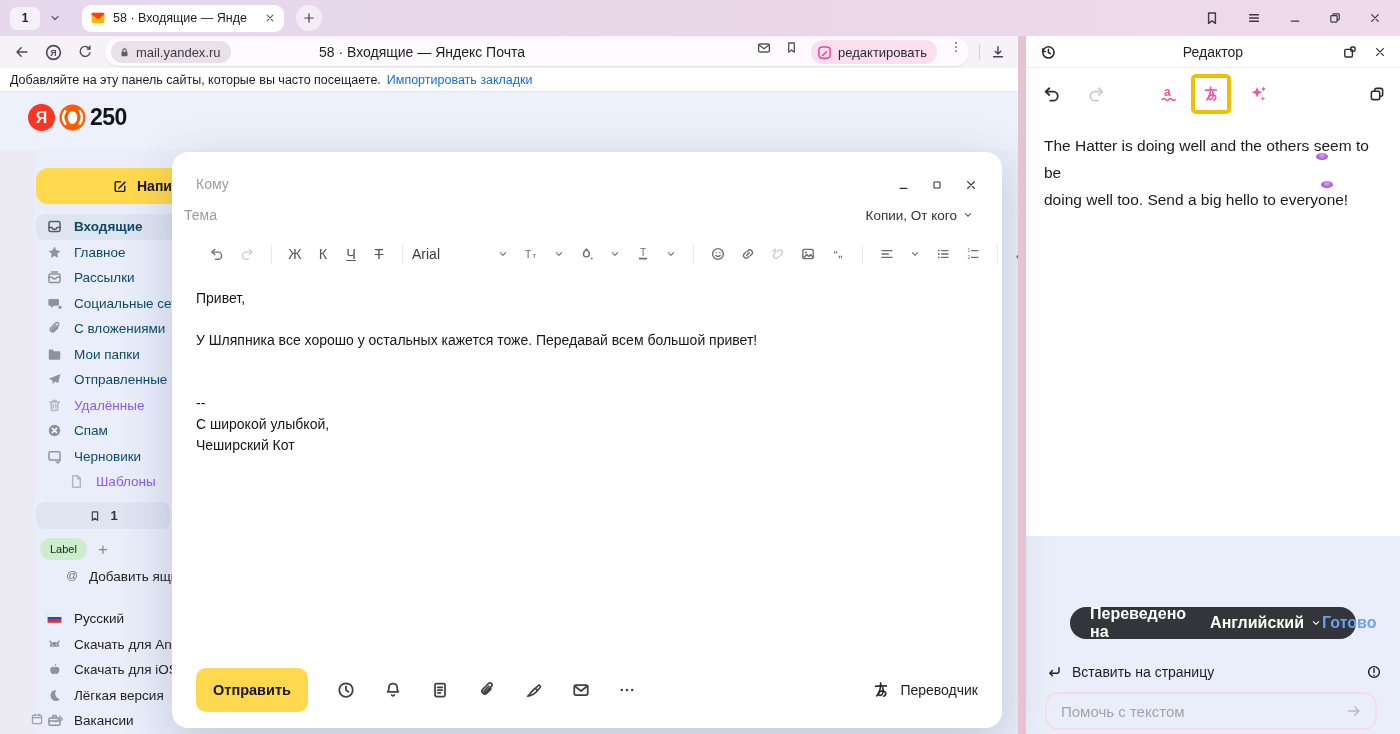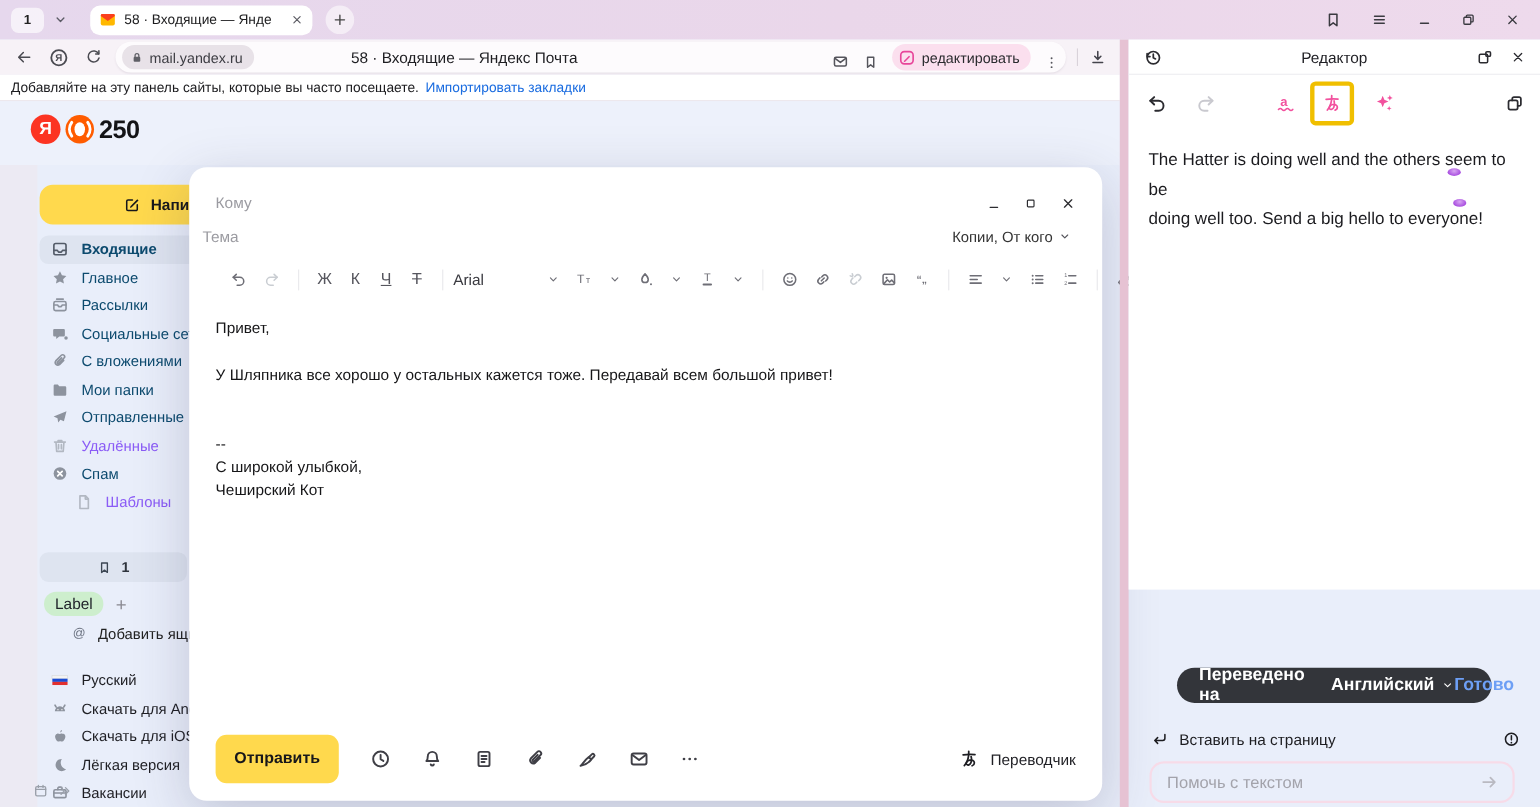--- a/index.html
+++ b/index.html
@@ -29,21 +29,21 @@
   
   .addrbar{position:absolute;left:0;top:36px;width:1018px;height:32px;background:#f7f2f7;
     display:flex;align-items:center;}
   .addrbar .navic{color:#4b4b52;margin-left:14px;}
   .omnibox{position:relative;margin-left:12px;width:852px;height:28px;background:#fdfbfd;border-radius:14px;
     box-shadow:0 1px 2px rgba(80,60,90,.10);display:flex;align-items:center;padding:0 6px;}
   .domaincap{display:flex;align-items:center;gap:5px;background:#e8e2e8;border-radius:12px;height:22px;padding:0 10px 0 7px;}
   .domaincap .ic{color:#5f5f66;}
   .domain{font-size:13px;color:#3c3c42;}
   .pagetitle{position:absolute;left:0;right:230px;text-align:center;font-size:14px;color:#1e1e22;pointer-events:none;}
-  .omniright{margin-left:auto;display:flex;align-items:flex-end;gap:12px;}
+  .omniright{margin-left:auto;display:flex;align-items:flex-start;gap:12px;}
   .omniright .ic{color:#55555c;}
   .editpill{display:flex;align-items:center;gap:6px;background:#fbdfee;border-radius:12px;height:24px;padding:0 10px 0 6px;}
   .editpill span.t{font-size:13px;color:#2a2a2e;}
   .vdots{color:#4a4a50;}
   .addrdivider{width:1px;height:16px;background:#d9d2da;margin:0 10px;}
   .dlic{color:#44444c;}
 
   
   .bookbar{position:absolute;left:0;top:68px;width:1018px;height:24px;background:#fff;border-bottom:1px solid #ebe6ec;
     display:flex;align-items:center;font-size:12.5px;color:#1c1c1f;padding-left:10px;box-sizing:border-box;gap:6px;}
@@ -86,21 +86,21 @@
   .srow.active .lbl{font-weight:700;}
   .srow.active .ic{color:#535b68;}
   .srow.muted .lbl{color:#8b5cf6;}
   .srow.muted .ic{color:#b2b8c2;}
   .srow.indent{padding-left:32px;}
   .bkpill{position:absolute;left:36px;top:352px;width:134px;height:27px;background:#dee4f0;border-radius:8px;
     display:flex;align-items:center;justify-content:center;gap:8px;font-size:13px;font-weight:600;color:#2e333c;}
   .bkpill .ic{color:#3c4653;}
   .labelrow{position:absolute;left:40px;top:388px;display:flex;align-items:center;gap:11px;}
   .labeltag{background:#cdeecd;border-radius:11px;height:22px;padding:0 10px;display:flex;align-items:center;
-    font-size:14px;color:#20242a;}
+    font-size:11px;color:#20242a;}
   .labeladd{color:#8a8a92;font-size:17px;line-height:1;}
   .addmail{position:absolute;left:64px;top:418px;display:flex;align-items:center;gap:9px;font-size:13.5px;color:#222;}
   .addmail .ic{color:#6b7280;}
   .linkrows{position:absolute;left:36px;top:456px;width:230px;}
   .linkrows .srow .lbl{font-weight:400;color:#1f1f24;}
   .corner{position:absolute;left:30px;top:562px;display:flex;gap:8px;color:#9aa0aa;}
 
   
   .compose{position:absolute;left:172px;top:152px;width:830px;height:576px;background:#fff;border-radius:16px;
     box-shadow:0 14px 50px rgba(50,50,90,.22);}
@@ -464,20 +464,29 @@
         </div>
       <div class="srow">
           <span class="ic">
             <svg viewBox="0 0 16 16" fill="none" stroke="currentColor" stroke-width="1.4" stroke-linecap="round" stroke-linejoin="round">
               <circle cx="8" cy="8" r="5.4" fill="currentColor" stroke="none"></circle>
               <path d="M6.1 6.1l3.8 3.8M9.9 6.1l-3.8 3.8" stroke="#fff" stroke-width="1.5"></path>
             </svg>
           </span>
           <span class="lbl">Спам</span>
         </div>
+      <div class="srow">
+          <span class="ic">
+            <svg viewBox="0 0 16 16" fill="none" stroke="currentColor" stroke-width="1.4" stroke-linecap="round" stroke-linejoin="round">
+              <rect x="2.8" y="3.6" width="10.4" height="7.6" rx="1.4"></rect>
+              <path d="M9.6 12.9l1.5 1.2 2.3-2.7"></path>
+            </svg>
+          </span>
+          <span class="lbl">Черновики</span>
+        </div>
       <div class="srow muted indent">
           <span class="ic">
             <svg viewBox="0 0 16 16" fill="none" stroke="currentColor" stroke-width="1.4" stroke-linecap="round" stroke-linejoin="round">
               <path d="M4.4 2.6h4.8l2.4 2.6v8.2H4.4z"></path>
               <path d="M9 2.8v2.6h2.6"></path>
             </svg>
           </span>
           <span class="lbl">Шаблоны</span>
         </div>
     </div>

